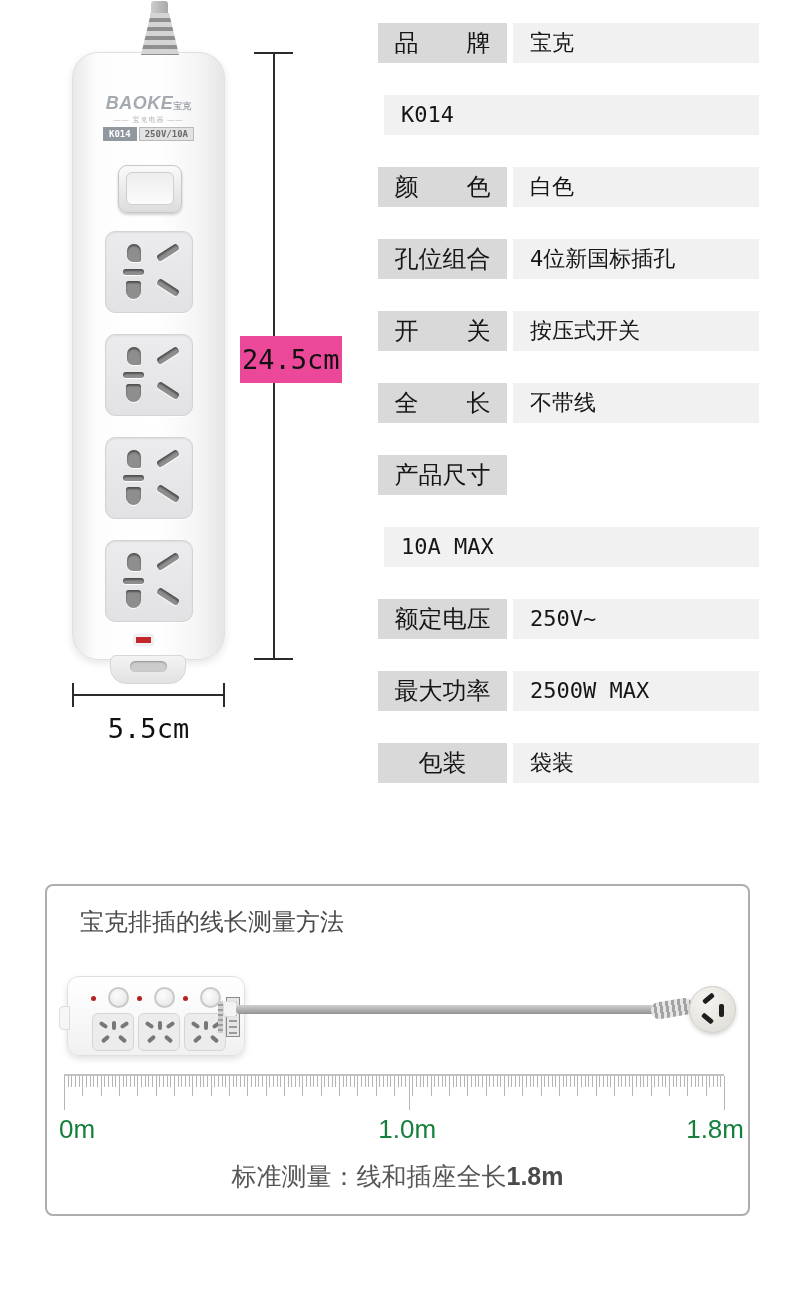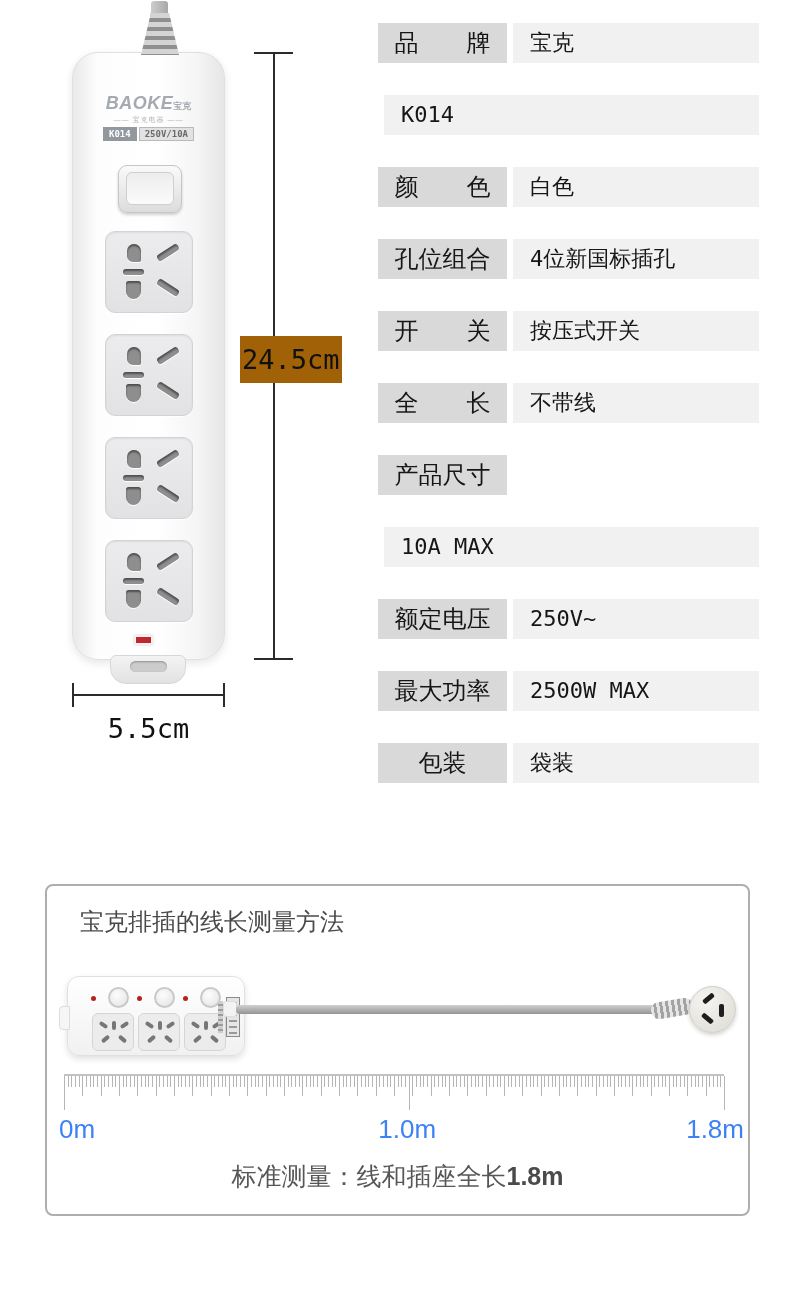--- a/index.html
+++ b/index.html
@@ -51,21 +51,21 @@
   .hang-tab { position:absolute; left:38px; top:603px; width:76px; height:29px;
     background:linear-gradient(180deg,#f3f3f3,#e2e2e2); border:1px solid #d7d7d7;
     border-radius:6px 6px 16px 16px; }
   .hang-hole { position:absolute; left:19px; top:5px; width:37px; height:11px;
     background:#cccccc; border-radius:6px; box-shadow:inset 0 1px 2px rgba(0,0,0,0.3); }
 
   
   .dim-v { position:absolute; left:254px; top:52px; width:39px; height:608px;
     border-top:2px solid #2b2b2b; border-bottom:2px solid #2b2b2b; }
   .dim-v .line { position:absolute; left:19px; top:0; width:2px; height:100%; background:#2b2b2b; }
-  .dim-v .dim-label { position:absolute; left:-14px; top:282px; background:#a16207;
+  .dim-v .dim-label { position:absolute; left:-14px; top:282px; background:#ec4899;
     padding:8px 2px; font-family:"DejaVu Sans Mono",monospace; font-size:27px; color:#111;
     white-space:nowrap; }
   .dim-h { position:absolute; left:72px; top:683px; width:153px; height:24px;
     border-left:2px solid #2b2b2b; border-right:2px solid #2b2b2b; }
   .dim-h .line { position:absolute; left:0; top:11px; width:100%; height:2px; background:#2b2b2b; }
   .dim-h .dim-label { position:absolute; left:0; top:30px; width:100%; text-align:center;
     font-family:"DejaVu Sans Mono",monospace; font-size:27px; color:#111; }
 
   
   .spec-table { position:absolute; left:378px; top:23px; width:381px; }
@@ -113,21 +113,21 @@
     background:radial-gradient(circle at 35% 30%,#f6f4f0,#dcdad4); border:1px solid #cfcdc7;
     box-shadow:0 2px 4px rgba(0,0,0,0.18); }
   .pin { position:absolute; background:#1e1e1e; border-radius:2px; }
   .pin1 { left:12px; top:9px;  width:13px; height:5px; transform:rotate(-40deg); }
   .pin2 { left:29px; top:17px; width:5px;  height:13px; }
   .pin3 { left:11px; top:29px; width:13px; height:5px; transform:rotate(40deg); }
 
   .ruler { position:absolute; left:17px; top:188px; width:660px; height:70px;
     border-top:2px solid #c2c2c2; }
   .tick { position:absolute; top:0; width:1px; background:#b5b5b5; }
-  .ruler-label { position:absolute; top:38px; font-size:26px; color:#3b82f6; white-space:nowrap; }
+  .ruler-label { position:absolute; top:38px; font-size:26px; color:#15803d; white-space:nowrap; }
   .rl-start { left:-5px; }
   .rl-mid { left:52%; transform:translateX(-50%); }
   .rl-end { right:-20px; }
   .measure-caption { position:absolute; left:0; top:274px; width:100%; text-align:center;
     font-size:25px; color:#565656; }
   .measure-caption b { color:#4a4a4a; }
 </style>
 </head>
 <body>
 

